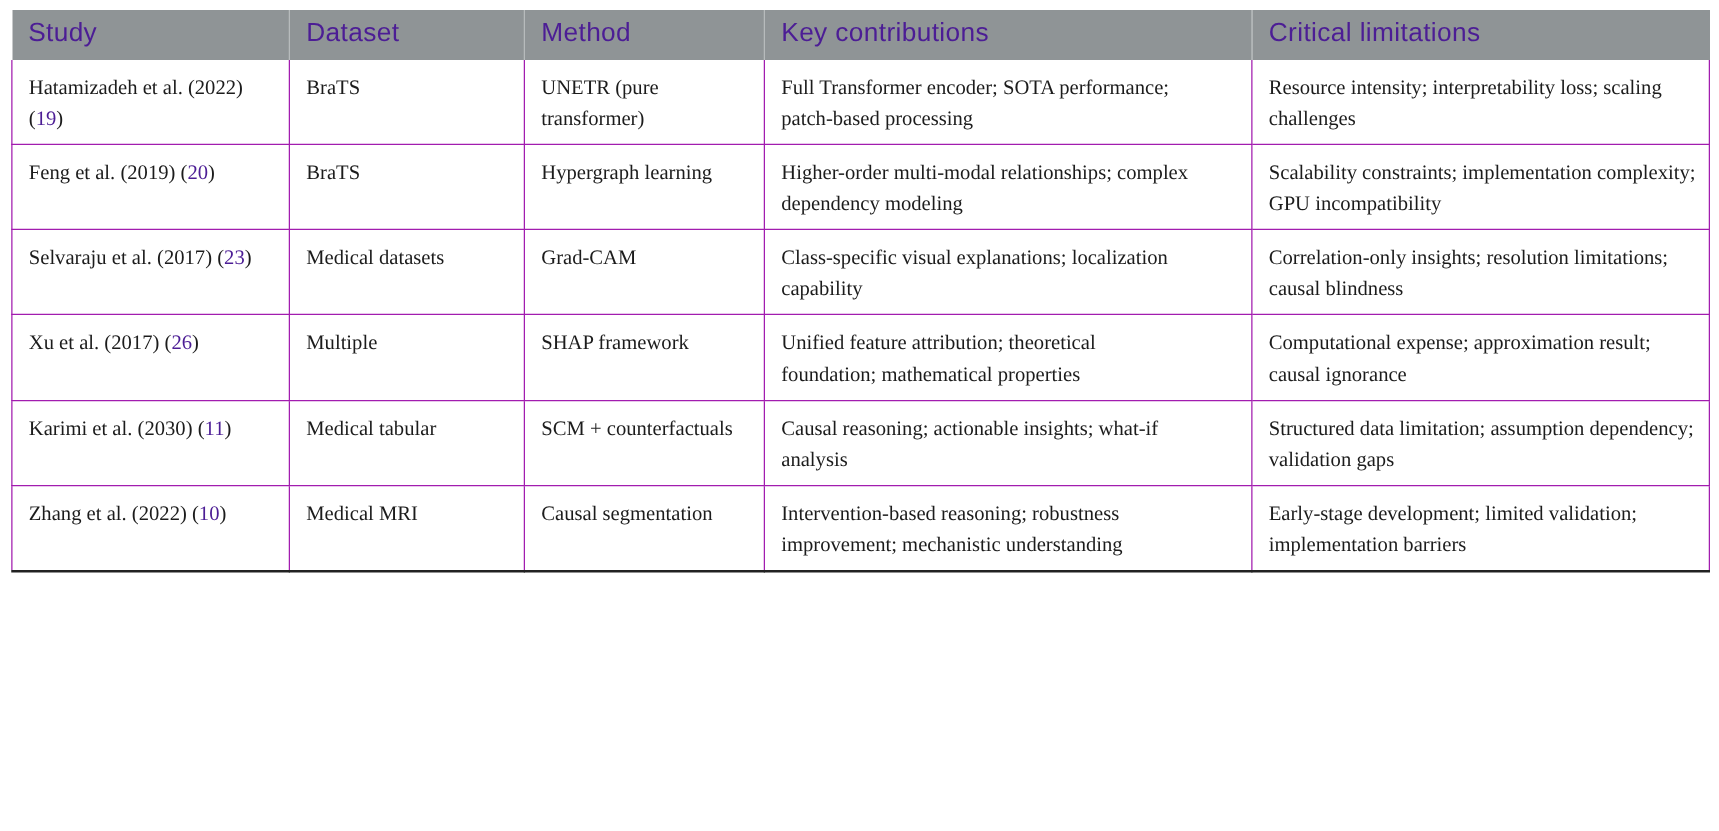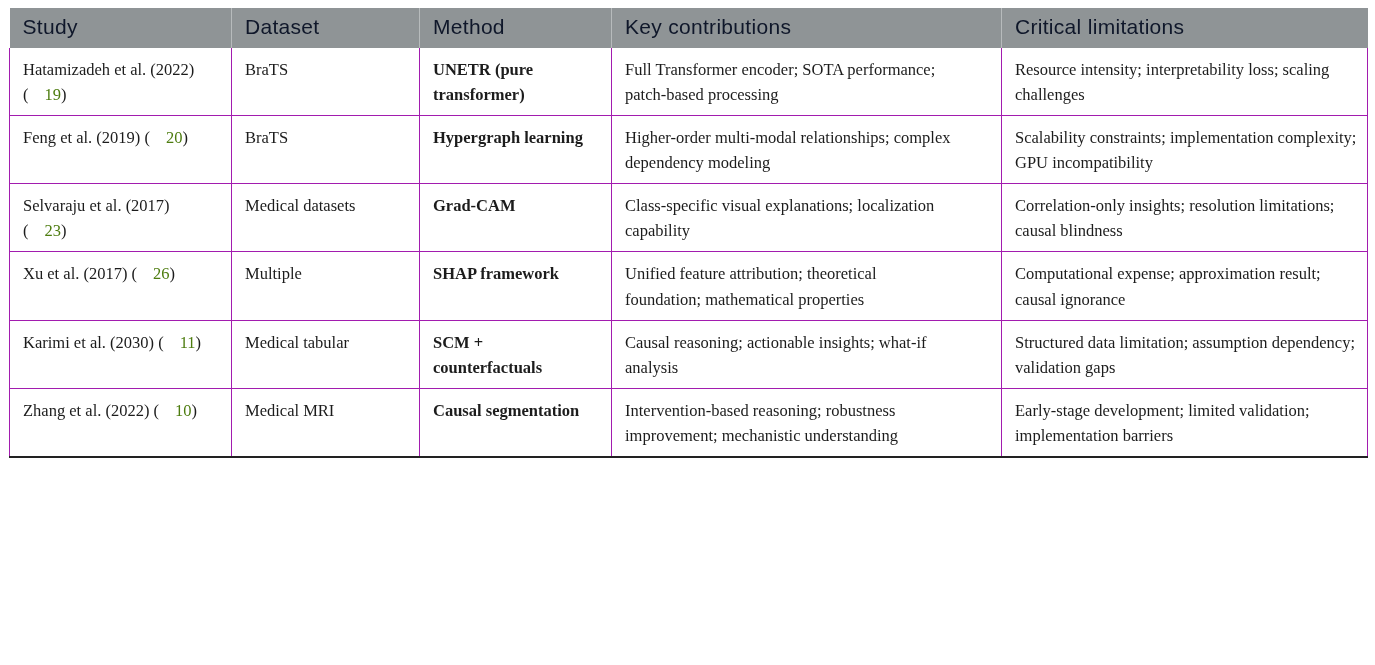--- a/index.html
+++ b/index.html
@@ -15,21 +15,21 @@
     left: 9px; top: 8px;
     width: 1358px;
   }
   table.review-table {
     width: 100%;
     border-collapse: collapse;
     table-layout: fixed;
   }
   thead th {
     background: #8f9496;
-    color: #0f172a;
+    color: #4c1d95;
     font-family: "Liberation Sans", sans-serif;
     font-size: 21px;
     font-weight: 400;
     letter-spacing: 0.3px;
     text-align: left;
     vertical-align: middle;
     height: 40px;
     padding: 4px 8px 6px 13px;
     border-right: 1px solid #b7bbbc;
   }
@@ -38,29 +38,28 @@
     font-size: 16.5px;
     line-height: 1.52;
     color: #1c1c1c;
     vertical-align: top;
     height: 67px;
     padding: 9px 8px 8px 13px;
     border: 1px solid #a21caf;
     background: #ffffff;
   }
   tbody td.cell-study        { padding-right: 25px; }
-  tbody td.cell-method       { padding-right: 16px; font-weight: bold; }
+  tbody td.cell-method       { padding-right: 16px; }
   tbody td.cell-contrib      { padding-right: 50px; }
   tbody td.cell-limit        { }
   tbody tr:first-child td { border-top: none; }
   table.review-table { border-bottom: 2px solid #222222; }
   a.cite {
-    color: #4d7c0f;
+    color: #4c1d95;
     text-decoration: none;
-    margin-left: 16px;
   }
 </style>
 </head>
 <body>
 
 <div class="page">
   <div class="table-wrap">
     <table class="review-table">
       <colgroup>
         <col style="width:222px">

